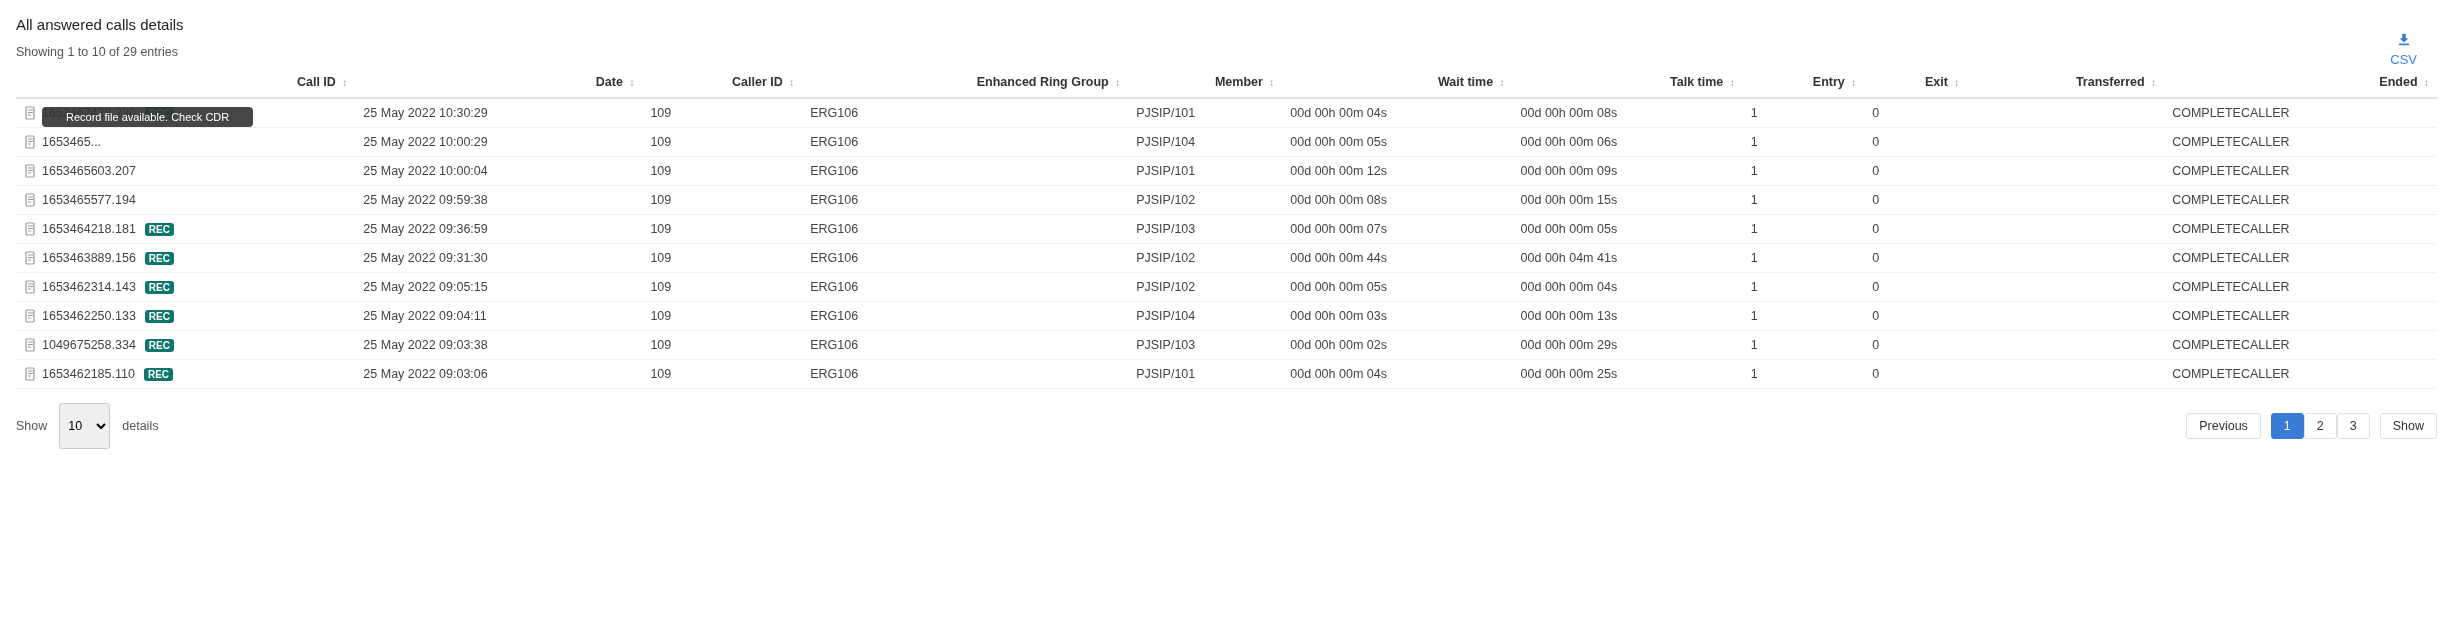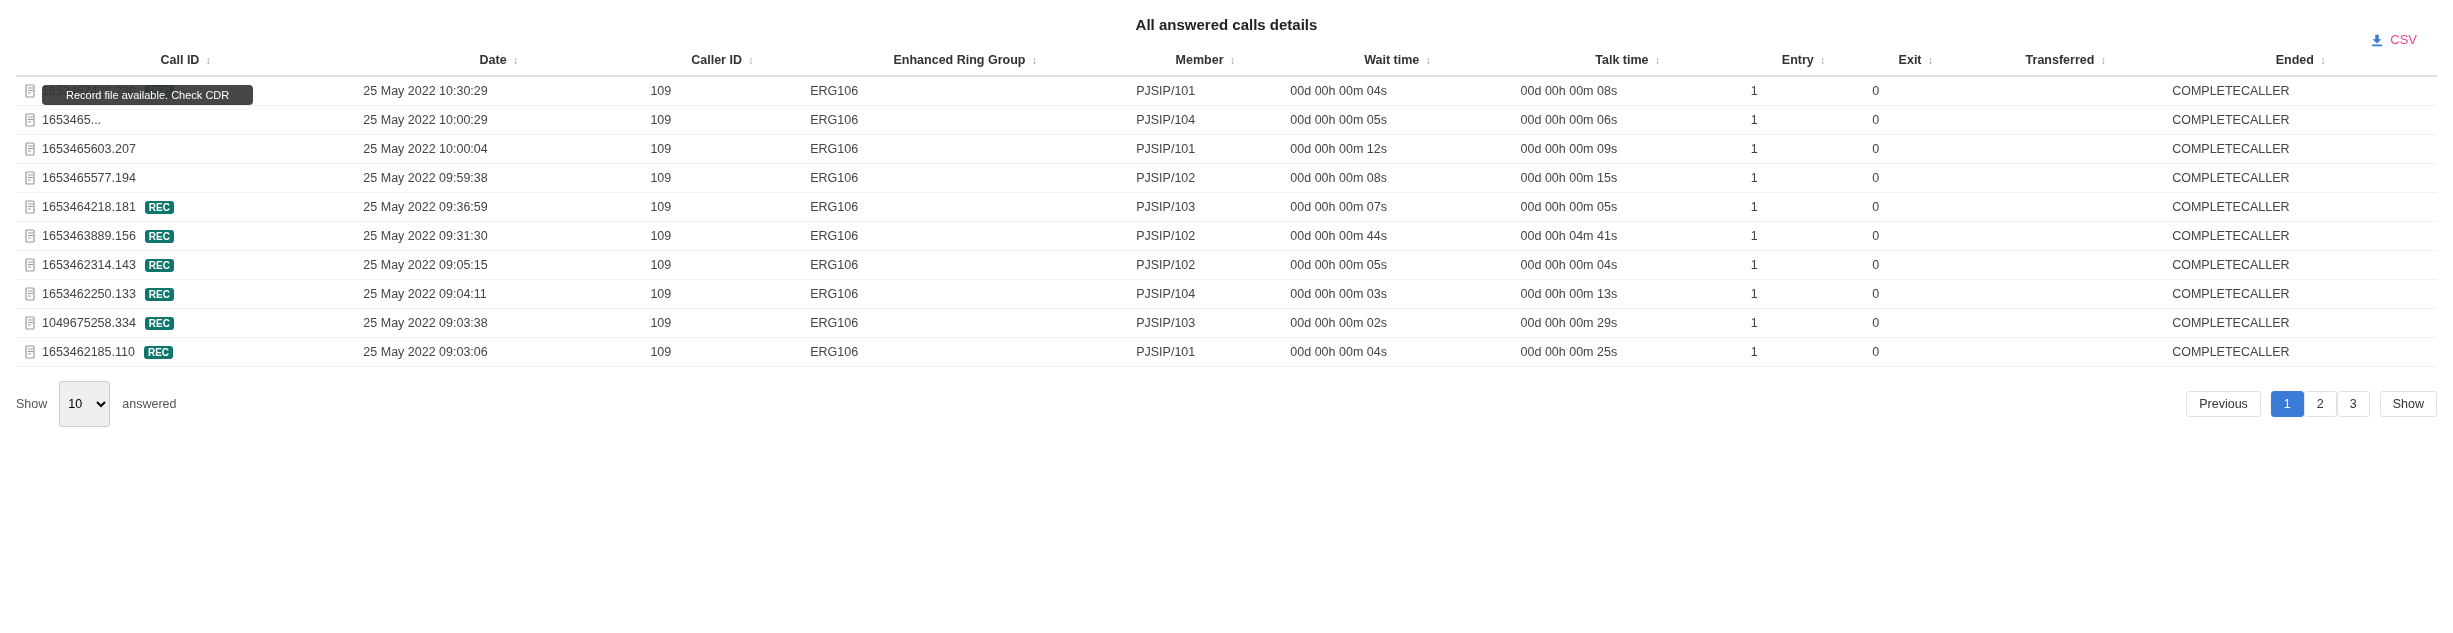--- a/index.html
+++ b/index.html
@@ -4,54 +4,55 @@
   <style>
     * { box-sizing: border-box; margin: 0; padding: 0; }
     body {
       font-family: -apple-system, BlinkMacSystemFont, "Segoe UI", Arial, sans-serif;
       font-size: 13px;
       color: #333;
       background: #fff;
       padding: 16px;
     }
     .page-title {
-      text-align: center;
+      text-align: left;
       font-size: 15px;
-      font-weight: 700;
+      font-weight: 400;
       margin-bottom: 12px;
       color: #222;
     }
     .csv-btn {
       position: absolute;
       top: 16px;
       right: 20px;
       display: flex;
       align-items: center;
       gap: 6px;
-      color: #ec4899;
+      color: #3b82f6;
       font-size: 13px;
       cursor: pointer;
       font-weight: 500;
+      flex-direction: column;
     }
     .csv-btn svg { fill: #3a7bd5; }
     .entries-info {
       font-size: 12.5px;
       color: #555;
       margin-bottom: 8px;
     }
     table {
       width: 100%;
       border-collapse: collapse;
       font-size: 12.5px;
     }
     thead tr {
       border-bottom: 2px solid #dee2e6;
     }
     thead th {
-      text-align: center;
+      text-align: right;
       padding: 8px 8px;
       font-weight: 600;
       color: #333;
       white-space: nowrap;
       cursor: pointer;
       user-select: none;
     }
     tbody tr {
       border-bottom: 1px solid #f0f0f0;
     }
@@ -154,20 +155,21 @@
   <div class="page-title">All answered calls details</div>
 
   <div class="csv-btn">
     <svg width="14" height="14" viewBox="0 0 16 16">
       <path d="M8 12l-5-5h3V2h4v5h3L8 12z"></path>
       <rect x="2" y="13" width="12" height="2" rx="1"></rect>
     </svg>
     <span>CSV</span>
   </div>
 
+  <div class="entries-info">Showing 1 to 10 of 29 entries</div>
 
   <table>
     <thead>
       <tr>
         <th>Call ID <span class="sort-arrow">↕</span></th>
         <th>Date <span class="sort-arrow">↕</span></th>
         <th>Caller ID <span class="sort-arrow">↕</span></th>
         <th>Enhanced Ring Group <span class="sort-arrow">↕</span></th>
         <th>Member <span class="sort-arrow">↕</span></th>
         <th>Wait time <span class="sort-arrow">↕</span></th>
@@ -417,21 +419,21 @@
           <td>COMPLETECALLER</td>
         </tr>
       </tbody>
   </table>
 
   <div class="bottom-bar">
     <div class="show-entries">
       <span>Show</span>
       <select>
       <option value="10">10</option><option value="25">25</option><option value="50">50</option><option value="100">100</option></select>
-      <span>answered</span>
+      <span>details</span>
     </div>
     <div class="pagination">
       <button class="page-btn">Previous</button>
       <div id="page-buttons"><button class="page-btn active">1</button><button class="page-btn">2</button><button class="page-btn">3</button></div>
       <button class="page-btn">Show</button>
     </div>
   </div>
 </div>
 
 </body></html>

